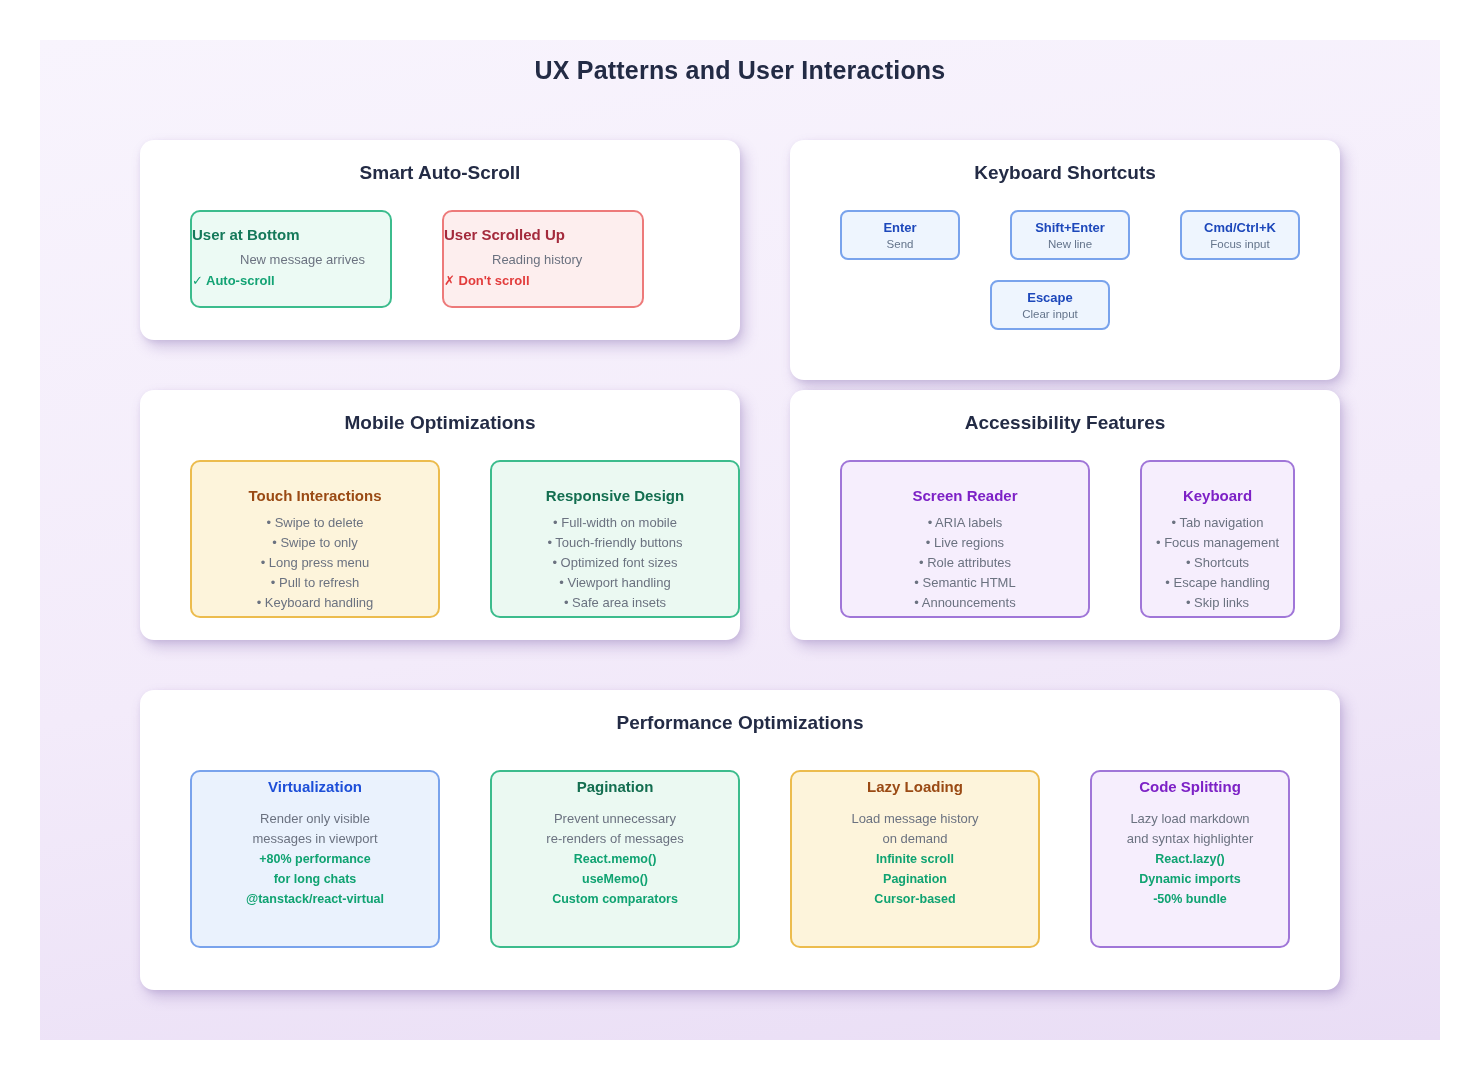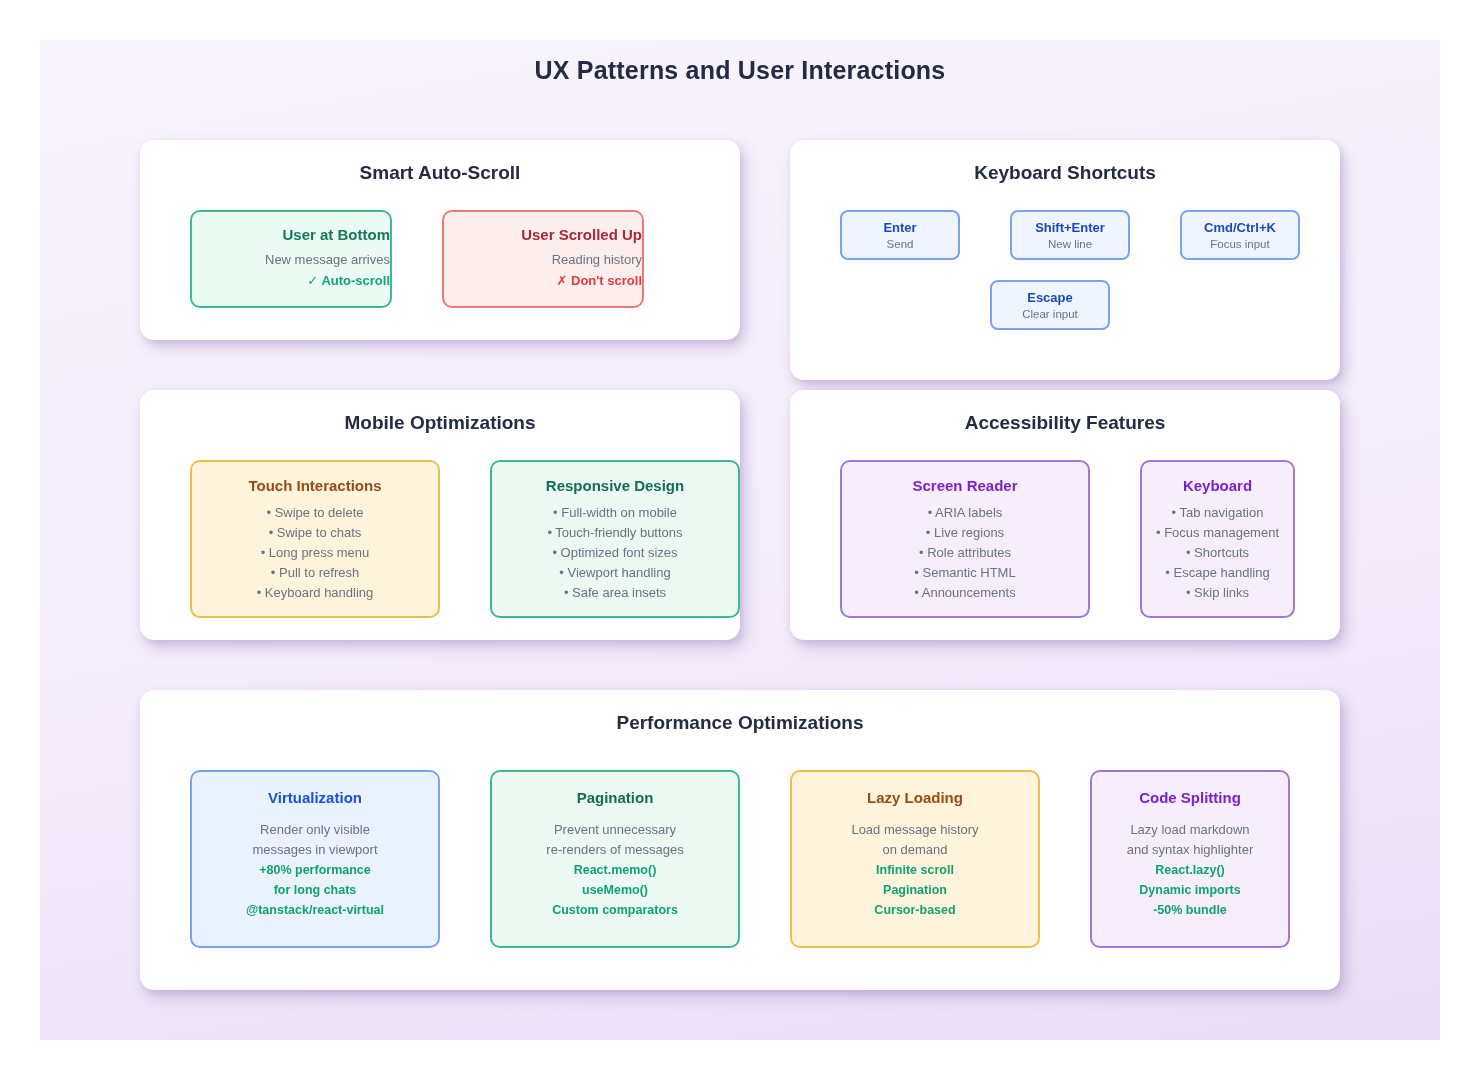--- a/index.html
+++ b/index.html
@@ -62,25 +62,25 @@
   #kbd-row-2         { top: 140px; left: 200px; }
   #mobile-row        { top: 70px; }
   #accessibility-row { top: 70px; }
   #performance-row   { top: 80px; }
 
   
   .node {
     width: 202px; height: 98px;
     border: 2px solid;
     border-radius: 10px;
-    text-align: right;
+    text-align: left;
     padding-top: 14px;
   }
   .node-title   { font-size: 15px; font-weight: bold; }
-  .node-desc    { font-size: 13px; color: #6b7280; margin-top: 9px; }
+  .node-desc    { font-size: 13px; color: #6b7280; margin-top: 9px; padding-left: 48px; }
   .node-status  { font-size: 13px; font-weight: bold; margin-top: 6px; }
 
   
   .kbd {
     width: 120px; height: 50px;
     border: 2px solid #79a3ec;
     border-radius: 8px;
     background: #eef5fe;
     display: flex;
     flex-direction: column;
@@ -89,33 +89,33 @@
   }
   .kbd-key    { font-size: 13px; font-weight: bold; color: #1d48bb; }
   .kbd-action { font-size: 11.5px; color: #64748b; margin-top: 3px; }
 
   
   .feature {
     width: 250px; height: 158px;
     border: 2px solid;
     border-radius: 10px;
     text-align: center;
-    padding-top: 15px;
+    padding-top: 25px;
   }
   #accessibility-row .feature:nth-child(2) { width: 155px; }
   .feature-items { margin-top: 9px; }
   .feature-item  { font-size: 13px; color: #6b7280; line-height: 20px; }
 
   
   .perf {
     width: 250px; height: 178px;
     border: 2px solid;
     border-radius: 10px;
     text-align: center;
-    padding-top: 17px;
+    padding-top: 6px;
   }
   #performance-row .perf:nth-child(4) { width: 200px; }
   .perf-desc        { margin-top: 14px; }
   .perf-desc-line   { font-size: 13px; color: #6b7280; line-height: 20px; }
   .perf-metrics     { }
   .perf-metric-line { font-size: 12.5px; font-weight: bold; color: #10a372; line-height: 20px; }
 
   
   .v-green  { border-color: #3cbc8d; background: #ecfaf4; }
   .v-green  .node-title   { color: #15795a; }
@@ -179,21 +179,21 @@
         </div>
     </section>
 
     <section class="card" id="card-mobile">
       <h2 class="card-title">Mobile Optimizations</h2>
       <div class="row" id="mobile-row">
           <div class="feature v-yellow">
             <div class="node-title">Touch Interactions</div>
             <div class="feature-items">
               <div class="feature-item">• Swipe to delete</div>
-              <div class="feature-item">• Swipe to chats</div>
+              <div class="feature-item">• Swipe to only</div>
               <div class="feature-item">• Long press menu</div>
               <div class="feature-item">• Pull to refresh</div>
               <div class="feature-item">• Keyboard handling</div>
             </div>
           </div>
           <div class="feature v-teal">
             <div class="node-title">Responsive Design</div>
             <div class="feature-items">
               <div class="feature-item">• Full-width on mobile</div>
               <div class="feature-item">• Touch-friendly buttons</div>

